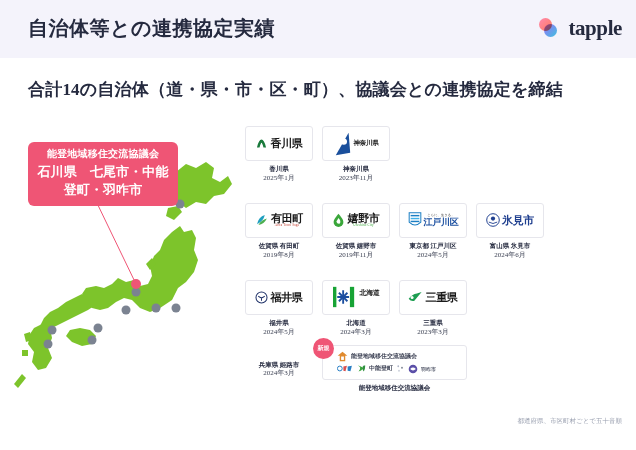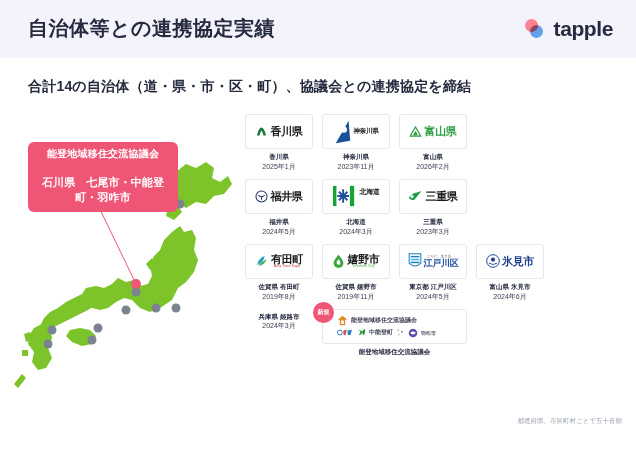--- a/index.html
+++ b/index.html
@@ -2,75 +2,75 @@
 <html lang="ja"><head>
 <meta charset="utf-8">
 <style>
   * { box-sizing: border-box; margin: 0; padding: 0; }
   html, body {
     width: 636px; height: 450px;
     background: #ffffff;
     font-family: "Liberation Sans", "DejaVu Sans", sans-serif;
     overflow: hidden;
   }
-  #slide { position: relative; width: 636px; height: 440px; background: #fff; }
+  #slide { position: relative; width: 636px; height: 440px; background: #fff; font-family: Liberation Serif, serif; }
 
   
   .header-band {
     position: absolute; left: 0; top: 0; width: 636px; height: 58px;
     background: #f4f3fb;
   }
   .slide-title {
     position: absolute; left: 28px; top: 15px;
     font-size: 20px; font-weight: 700; letter-spacing: .5px;
     color: #252a3f; white-space: nowrap;
   }
   .logo-wrap {
-    position: absolute; right: 23px; top: 18px;
-    display: flex; align-items: center; gap: 7px;
+    position: absolute; right: 14px; top: 18px;
+    display: flex; gap: 7px;
   }
   .logo-mark { position: relative; width: 22px; height: 20px; }
   .logo-mark .c1, .logo-mark .c2 {
     position: absolute; width: 13px; height: 13px; border-radius: 50%;
   }
   .logo-mark .c1 { left: 0; top: 0; background: linear-gradient(135deg,#ff8ab0,#ff7a59); }
   .logo-mark .c2 {
     left: 5px; top: 6px;
     background: linear-gradient(135deg,#9b6bff,#2fc6e0);
     mix-blend-mode: multiply; opacity: .92;
   }
   .logo-text {
     font-size: 21px; font-weight: 700; color: #252a3f;
     letter-spacing: -.4px; line-height: 1;
   }
 
   
   .subtitle {
     position: absolute; left: 28px; top: 78px;
-    font-size: 14px; font-weight: 700; color: #252a3f;
+    font-size: 17px; font-weight: 700; color: #252a3f;
     letter-spacing: .2px; white-space: nowrap;
   }
 
   
   .map-area { position: absolute; left: 0px; top: 112px; width: 240px; height: 330px; }
   .map-svg { position: absolute; left: 0; top: 0; }
 
   .callout {
     position: absolute; left: 28px; top: 30px;
     width: 150px; padding: 6px 6px 7px;
     background: #ef5575; border-radius: 6px;
     text-align: center; color: #fff; z-index: 5;
   }
   .callout-title { font-size: 10px; font-weight: 700; letter-spacing: .2px; line-height: 1.25; }
-  .callout-sub { font-size: 11px; font-weight: 700; margin-top: 14px; letter-spacing: .1px; }
+  .callout-sub { font-size: 13px; font-weight: 700; margin-top: 2px; letter-spacing: .1px; }
 
   
   .grid { position: absolute; left: 245px; top: 114px; width: 380px; }
   .grid-row { display: flex; gap: 9px; margin-bottom: 8px; }
-  .card { width: 68px; }
+  .card { width: 68px; margin-top: 12px; }
   .card-logo {
     width: 68px; height: 35px;
     border: 1px solid #e6e6ec; border-radius: 3px;
     background: #fff;
     display: flex; align-items: center; justify-content: center;
     overflow: hidden;
   }
   .card-name {
     margin-top: 4px; text-align: center;
     font-size: 6.5px; font-weight: 700; color: #252a3f; line-height: 1.2;
@@ -194,32 +194,89 @@
                 <circle cx="12" cy="12" r="4" fill="#fff"></circle>
               </svg>
             <span class="lg-txt sm" style="font-size:6.5px;color:#1a1a1a">神奈川県</span>
           </div>
         </div>
         <div class="card-name">神奈川県</div>
         <div class="card-date">2023年11月</div>
       </div>
 
 
-      <div class="card">
-        <div class="card-logo">
-          <div class="lg">
-            <svg width="13" height="13" viewBox="0 0 20 20">
-                <path d="M10 3 L18 17 L2 17 Z" fill="none" stroke="#2f9e44" stroke-width="2"></path>
-                <path d="M10 9 L14 16 L6 16 Z" fill="#2f9e44"></path>
-              </svg>
-            <span class="lg-txt" style="color:#2f9e44">富山県</span>
-          </div>
-        </div>
-        <div class="card-name">富山県</div>
-        <div class="card-date">2026年2月</div>
+    </div>
+
+    <div class="grid-row">
+      <div class="card">
+        <div class="card-logo">
+          <div class="lg">
+            <svg width="14" height="14" viewBox="0 0 20 20">
+                <path d="M3 16 Q5 6 14 3 Q12 12 3 16 Z" fill="#1f9fbf"></path>
+                <path d="M5 17 Q9 10 17 8 Q13 16 5 17 Z" fill="#4caf50"></path>
+              </svg>
+            <div class="stack">
+              <span class="lg-txt" style="color:#1a1a1a">有田町</span>
+              <span class="lg-sub" style="color:#c0392b">Arita Town Saga</span>
+            </div>
+          </div>
+        </div>
+        <div class="card-name">佐賀県 有田町</div>
+        <div class="card-date">2019年8月</div>
+      </div>
+
+      <div class="card">
+        <div class="card-logo">
+          <div class="lg">
+            <svg width="13" height="14" viewBox="0 0 18 20">
+                <path d="M9 1 Q16 9 16 13 A7 7 0 0 1 2 13 Q2 9 9 1 Z" fill="#3aa63a"></path>
+                <path d="M9 7 Q13 11 11 15 Q7 16 6 12 Z" fill="#fff"></path>
+              </svg>
+            <div class="stack">
+              <span class="lg-txt" style="color:#1a1a1a">嬉野市</span>
+              <span class="lg-sub" style="color:#3aa63a">Ureshino City</span>
+            </div>
+          </div>
+        </div>
+        <div class="card-name">佐賀県 嬉野市</div>
+        <div class="card-date">2019年11月</div>
+      </div>
+
+      <div class="card">
+        <div class="card-logo">
+          <div class="lg">
+            <svg width="14" height="16" viewBox="0 0 18 22">
+                <path d="M1 1 H17 V14 Q9 22 1 14 Z" fill="#fff" stroke="#1b7fc4" stroke-width="1.4"></path>
+                <rect x="3" y="4" width="12" height="2" fill="#1b7fc4"></rect>
+                <rect x="3" y="8" width="12" height="2" fill="#3fb0e8"></rect>
+                <rect x="3" y="12" width="12" height="2" fill="#1b7fc4"></rect>
+              </svg>
+            <div class="stack">
+              <span class="lg-sub" style="color:#333;margin-bottom:1px">ともに、生きる。</span>
+              <span class="lg-txt" style="font-size:9px;color:#1b4fa0">江戸川区</span>
+            </div>
+          </div>
+        </div>
+        <div class="card-name">東京都 江戸川区</div>
+        <div class="card-date">2024年5月</div>
+      </div>
+
+      <div class="card">
+        <div class="card-logo">
+          <div class="lg">
+            <svg width="14" height="14" viewBox="0 0 20 20">
+                <circle cx="10" cy="10" r="9" fill="none" stroke="#1f3f8f" stroke-width="1.4"></circle>
+                <circle cx="10" cy="8" r="3" fill="#1f3f8f"></circle>
+                <path d="M4 13 Q10 17 16 13" stroke="#1f3f8f" stroke-width="1.3" fill="none"></path>
+              </svg>
+            <span class="lg-txt" style="color:#1f3f8f">氷見市</span>
+          </div>
+        </div>
+        <div class="card-name">富山県 氷見市</div>
+        <div class="card-date">2024年6月</div>
       </div>
     </div>
 
     <div class="grid-row">
       <div class="card">
         <div class="card-logo">
           <div class="lg">
             <svg width="13" height="13" viewBox="0 0 20 20">
                 <circle cx="10" cy="10" r="8.5" fill="none" stroke="#23356b" stroke-width="1.6"></circle>
                 <path d="M5 8 Q10 13 15 8 M10 10 L10 15" stroke="#23356b" stroke-width="1.6" fill="none"></path>
@@ -261,90 +318,20 @@
             <span class="lg-txt" style="color:#1a1a1a">三重県</span>
           </div>
         </div>
         <div class="card-name">三重県</div>
         <div class="card-date">2023年3月</div>
       </div>
     </div>
 
     <div class="grid-row">
       <div class="card">
-        <div class="card-logo">
-          <div class="lg">
-            <svg width="14" height="14" viewBox="0 0 20 20">
-                <path d="M3 16 Q5 6 14 3 Q12 12 3 16 Z" fill="#1f9fbf"></path>
-                <path d="M5 17 Q9 10 17 8 Q13 16 5 17 Z" fill="#4caf50"></path>
-              </svg>
-            <div class="stack">
-              <span class="lg-txt" style="color:#1a1a1a">有田町</span>
-              <span class="lg-sub" style="color:#c0392b">Arita Town Saga</span>
-            </div>
-          </div>
-        </div>
-        <div class="card-name">佐賀県 有田町</div>
-        <div class="card-date">2019年8月</div>
-      </div>
-
-      <div class="card">
-        <div class="card-logo">
-          <div class="lg">
-            <svg width="13" height="14" viewBox="0 0 18 20">
-                <path d="M9 1 Q16 9 16 13 A7 7 0 0 1 2 13 Q2 9 9 1 Z" fill="#3aa63a"></path>
-                <path d="M9 7 Q13 11 11 15 Q7 16 6 12 Z" fill="#fff"></path>
-              </svg>
-            <div class="stack">
-              <span class="lg-txt" style="color:#1a1a1a">嬉野市</span>
-              <span class="lg-sub" style="color:#3aa63a">Ureshino City</span>
-            </div>
-          </div>
-        </div>
-        <div class="card-name">佐賀県 嬉野市</div>
-        <div class="card-date">2019年11月</div>
-      </div>
-
-      <div class="card">
-        <div class="card-logo">
-          <div class="lg">
-            <svg width="14" height="16" viewBox="0 0 18 22">
-                <path d="M1 1 H17 V14 Q9 22 1 14 Z" fill="#fff" stroke="#1b7fc4" stroke-width="1.4"></path>
-                <rect x="3" y="4" width="12" height="2" fill="#1b7fc4"></rect>
-                <rect x="3" y="8" width="12" height="2" fill="#3fb0e8"></rect>
-                <rect x="3" y="12" width="12" height="2" fill="#1b7fc4"></rect>
-              </svg>
-            <div class="stack">
-              <span class="lg-sub" style="color:#333;margin-bottom:1px">ともに、生きる。</span>
-              <span class="lg-txt" style="font-size:9px;color:#1b4fa0">江戸川区</span>
-            </div>
-          </div>
-        </div>
-        <div class="card-name">東京都 江戸川区</div>
-        <div class="card-date">2024年5月</div>
-      </div>
-
-      <div class="card">
-        <div class="card-logo">
-          <div class="lg">
-            <svg width="14" height="14" viewBox="0 0 20 20">
-                <circle cx="10" cy="10" r="9" fill="none" stroke="#1f3f8f" stroke-width="1.4"></circle>
-                <circle cx="10" cy="8" r="3" fill="#1f3f8f"></circle>
-                <path d="M4 13 Q10 17 16 13" stroke="#1f3f8f" stroke-width="1.3" fill="none"></path>
-              </svg>
-            <span class="lg-txt" style="color:#1f3f8f">氷見市</span>
-          </div>
-        </div>
-        <div class="card-name">富山県 氷見市</div>
-        <div class="card-date">2024年6月</div>
-      </div>
-    </div>
-
-    <div class="grid-row">
-      <div class="card">
         <div class="card-name">兵庫県 姫路市</div>
         <div class="card-date">2024年3月</div>
       </div>
 
 
       <div class="card-wide">
         <div class="badge-new">新規</div>
         <div class="card-logo">
           <div class="council-inner">
             <div class="council-line">

